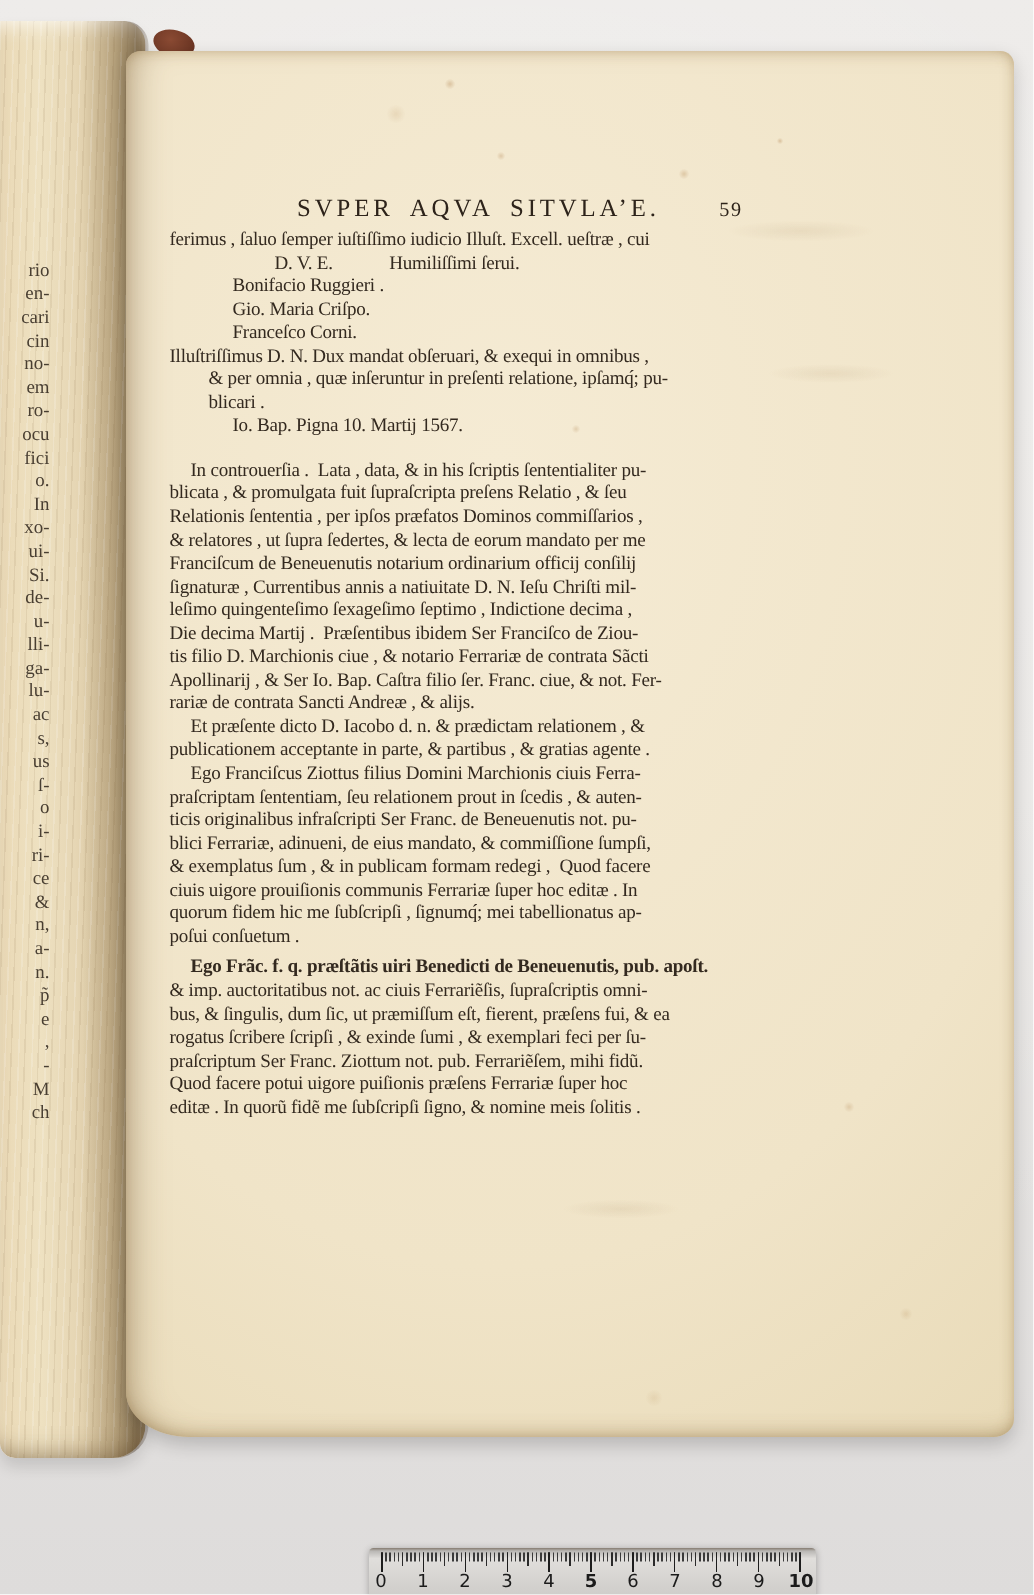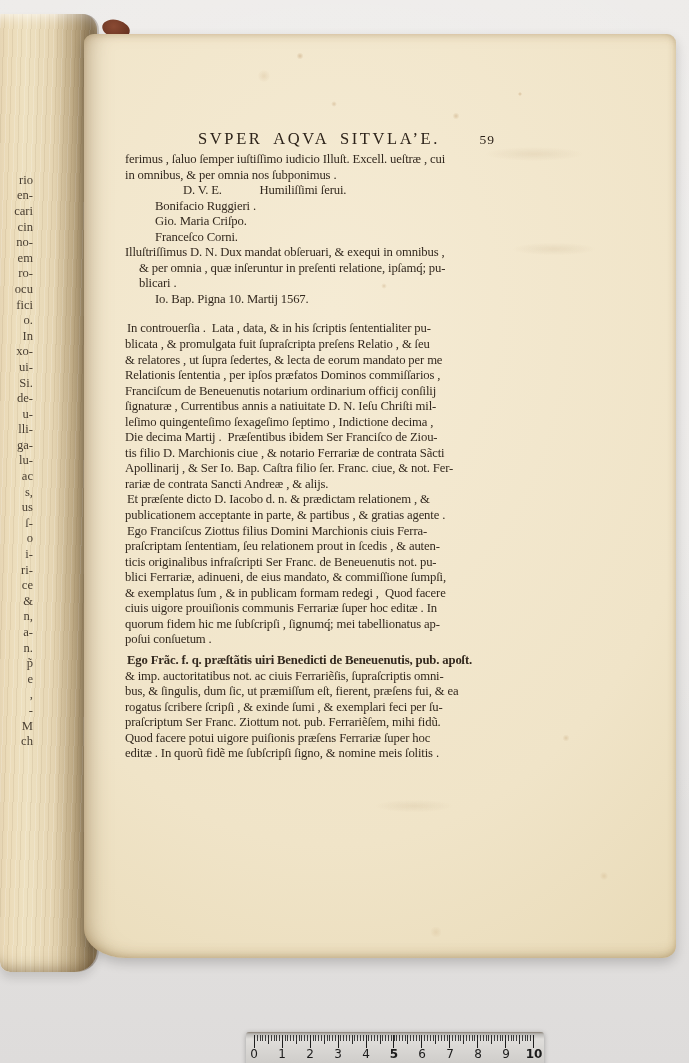--- a/index.html
+++ b/index.html
@@ -88,21 +88,21 @@
   }
   .pageno{
     position:absolute;right:30px;top:3px;font-size:13.5px;letter-spacing:1px;
   }
   .textblock{
     position:absolute;left:29px;top:118px;width:416px;
     font-size:12.7px;line-height:15.55px;color:var(--ink);
     letter-spacing:-0.15px;
   }
   .line{white-space:pre;}
-  .ind0{padding-left:0;margin-left:12px;}
+  .ind0{padding-left:0;}
   .ind1{padding-left:14px;}
   .ind2{padding-left:26px;}
   .ind3{padding-left:42px;}
   .ind4{padding-left:70px;}
   
   .ruler{
     position:absolute;left:246px;top:1032px;width:298px;height:42px;
     background:linear-gradient(180deg,#857b70 0,#b9b7b4 2px,#e0dedb 7px,#d3d1ce 60%,#c9c7c4 100%);
     border-radius:3px 3px 0 0;
     box-shadow:0 1px 5px rgba(0,0,0,.28);
@@ -141,33 +141,32 @@
 
   <div class="page">
     <div class="foxing"></div>
     <div class="header-row">
       <span class="running-header">SVPER AQVA SITVLA’E.</span>
       <span class="pageno">59</span>
     </div>
     <div class="textblock">
 
     <div class="line ind0">ferimus , ſaluo ſemper iuſtiſſimo iudicio Illuſt. Excell. ueſtræ , cui</div>
-        <div class="line ind0">in omnibus, &amp; per omnia nos ſubponimus .</div>
         <div class="line ind4">D. V. E.   Humiliſſimi ſerui.</div>
         <div class="line ind3">Bonifacio Ruggieri .</div>
         <div class="line ind3">Gio. Maria Criſpo.</div>
         <div class="line ind3">Franceſco Corni.</div>
         <div class="line ind0">Illuſtriſſimus D. N. Dux mandat obſeruari, &amp; exequi in omnibus ,</div>
         <div class="line ind2">&amp; per omnia , quæ inſeruntur in preſenti relatione, ipſamq́; pu-</div>
         <div class="line ind2">blicari .</div>
         <div class="line ind3">Io. Bap. Pigna 10. Martij 1567.</div>
         <div class="line ind1" style="margin-top: 14px;">In controuerſia .  Lata , data, &amp; in his ſcriptis ſententialiter pu-</div>
         <div class="line ind0">blicata , &amp; promulgata fuit ſupraſcripta preſens Relatio , &amp; ſeu</div>
+        <div class="line ind0">Relationis ſententia , per ipſos præfatos Dominos commiſſarios ,</div>
         <div class="line ind0">&amp; relatores , ut ſupra ſedertes, &amp; lecta de eorum mandato per me</div>
-        <div class="line ind0">Relationis ſententia , per ipſos præfatos Dominos commiſſarios ,</div>
         <div class="line ind0">Franciſcum de Beneuenutis notarium ordinarium officij conſilij</div>
         <div class="line ind0">ſignaturæ , Currentibus annis a natiuitate D. N. Ieſu Chriſti mil-</div>
         <div class="line ind0">leſimo quingenteſimo ſexageſimo ſeptimo , Indictione decima ,</div>
         <div class="line ind0">Die decima Martij .  Præſentibus ibidem Ser Franciſco de Ziou-</div>
         <div class="line ind0">tis filio D. Marchionis ciue , &amp; notario Ferrariæ de contrata Sãcti</div>
         <div class="line ind0">Apollinarij , &amp; Ser Io. Bap. Caſtra filio ſer. Franc. ciue, &amp; not. Fer-</div>
         <div class="line ind0">rariæ de contrata Sancti Andreæ , &amp; alijs.</div>
         <div class="line ind1">Et præſente dicto D. Iacobo d. n. &amp; prædictam relationem , &amp;</div>
         <div class="line ind0">publicationem acceptante in parte, &amp; partibus , &amp; gratias agente .</div>
         <div class="line ind1">Ego Franciſcus Ziottus filius Domini Marchionis ciuis Ferra-</div>

